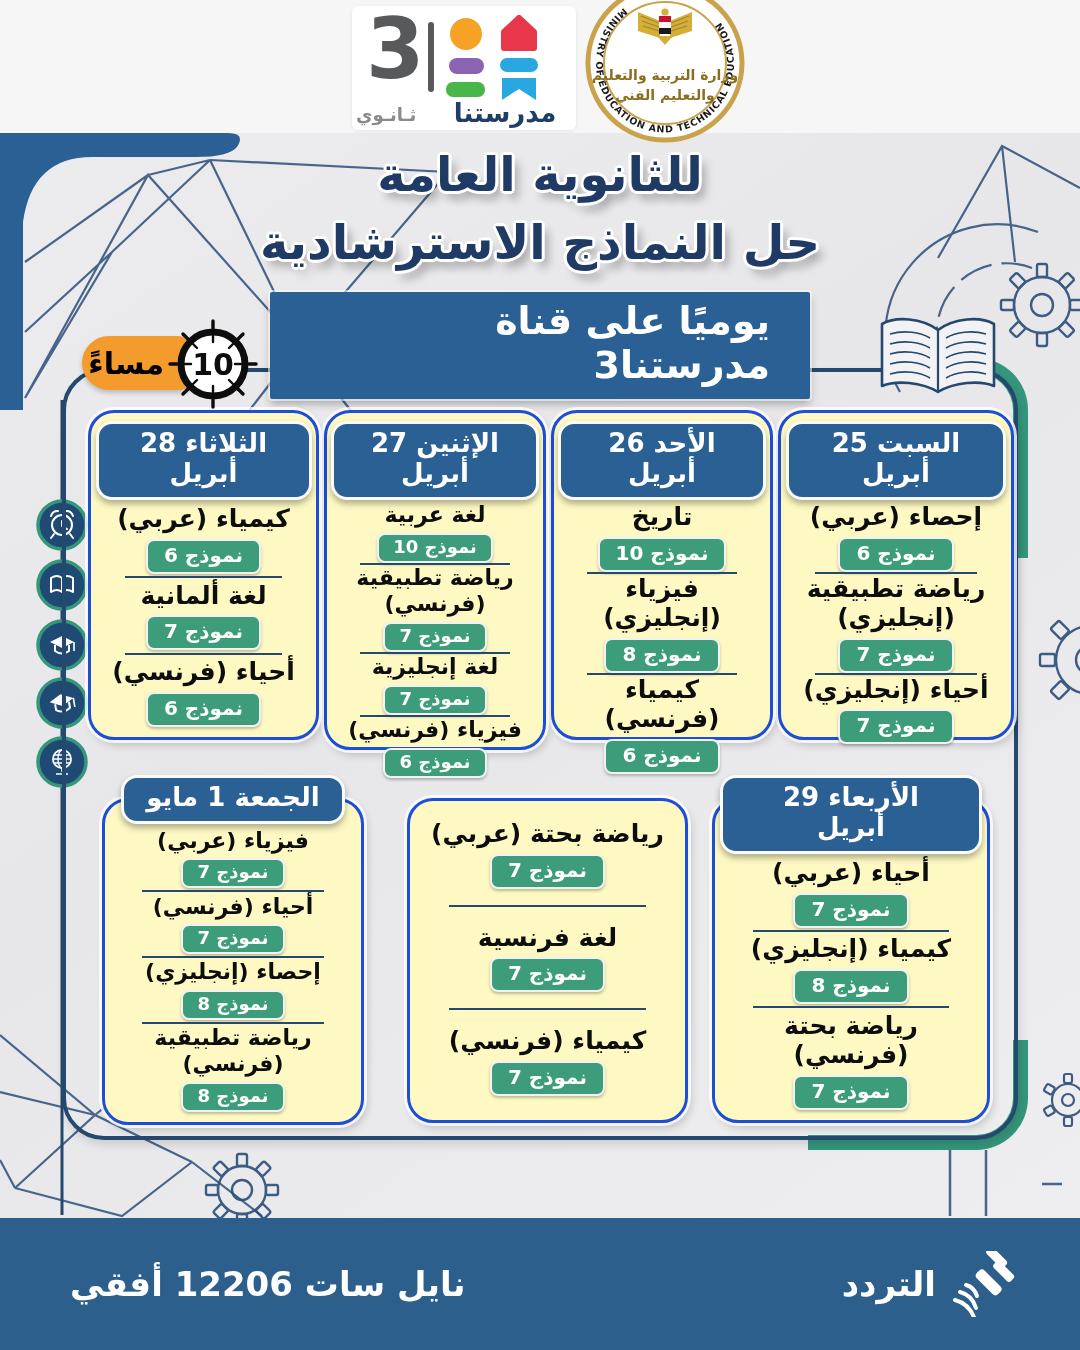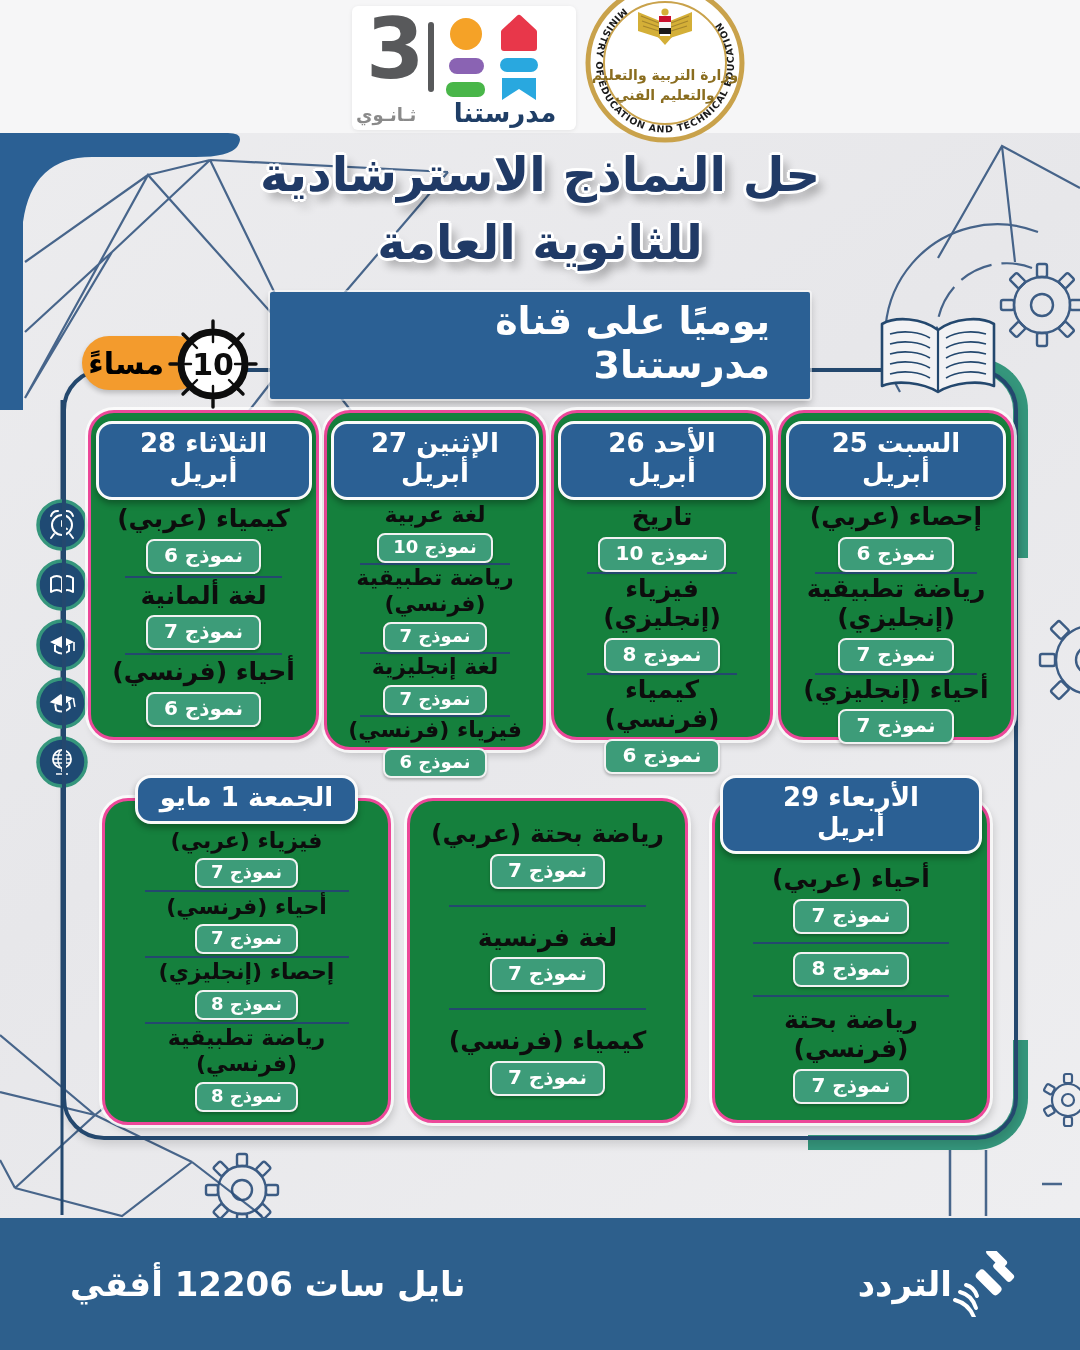--- a/index.html
+++ b/index.html
@@ -49,30 +49,30 @@
   .accent-tr { position:absolute; top:-10px; right:-10px; width:120px; height:200px;
                border-top:15px solid #35967c; border-right:15px solid #35967c;
                border-top-right-radius:52px; }
   .accent-br { position:absolute; bottom:-10px; right:-10px; width:220px; height:110px;
                border-bottom:15px solid #35967c; border-right:15px solid #35967c;
                border-bottom-right-radius:52px; }
   .frame-line { position:absolute; inset:0; border:4px solid #24486e; border-radius:42px;
                 box-shadow:2px 5px 8px rgba(0,0,0,.12); }
 
   
-  .card { position:absolute; z-index:2; background:#15803d; border:3px solid #ec4899;
+  .card { position:absolute; z-index:2; background:#fef9c3; border:3px solid #1d4ed8;
           border-radius:26px; box-shadow:0 0 0 3px rgba(255,255,255,.8), 3px 5px 8px rgba(0,0,0,.18);
           display:flex; flex-direction:column; }
   .c0 { left:778px; top:410px; width:236px; height:330px; }
   .c1 { left:551px; top:410px; width:222px; height:330px; }
   .c2 { left:324px; top:410px; width:222px; height:340px; }
   .c3 { left:88px;  top:410px; width:231px; height:330px; }
   .c4 { left:712px; top:798px; width:278px; height:325px; }
   .c5 { left:407px; top:798px; width:281px; height:325px; }
-  .c6 { left:102px; top:798px; width:289px; height:327px; }
+  .c6 { left:102px; top:798px; width:262px; height:327px; }
   .day-pill { width:max-content; max-width:96%; margin:8px auto 0; background:#2b6094; color:#fff;
               font-size:26px; font-weight:bold; direction:rtl; text-align:center;
               padding:4px 22px 9px; border-radius:16px; border:3px solid #fafafa;
               box-shadow:0 4px 6px rgba(0,0,0,.3); }
   .row2 .day-pill { margin-top:-26px; }
   .card-body { flex:1; display:flex; flex-direction:column; justify-content:space-evenly;
                align-items:center; padding:2px 14px 8px; }
   .entry { display:flex; flex-direction:column; align-items:center; gap:5px; }
   .subject-name { font-size:25px; font-weight:bold; color:#0d0d0d; direction:rtl;
                   text-align:center; line-height:1.18; }
@@ -80,21 +80,21 @@
                  padding:2px 16px 5px; border-radius:8px; border:2px solid #f2f2f2;
                  box-shadow:0 2px 3px rgba(0,0,0,.25); }
   .divider { width:80%; height:2px; background:#24486e; }
   .dense .subject-name { font-size:22px; }
   .dense .model-badge { font-size:18px; padding:1px 14px 4px; }
 
   
   .footer { position:absolute; left:0; top:1218px; width:1080px; height:132px; background:#2d5f8c;
             z-index:3; display:flex; align-items:center; justify-content:space-between;
             direction:rtl; padding:0 62px 0 70px; color:#fff; font-weight:bold; font-size:34px; }
-  .freq-group { display:flex; align-items:center; gap:0; }
+  .freq-group { display:flex; align-items:center; gap:16px; }
   .footer-text { direction:rtl; }
 
   
   .corner-tl { position:absolute; left:0; top:0; z-index:2; }
 </style>
 </head>
 <body>
 
 <svg id="decor" width="1080" height="1350" viewBox="0 0 1080 1350">
   <g stroke="#2a4d79" stroke-width="2.2" fill="none" opacity="0.85">
@@ -243,22 +243,22 @@
     <text x="81" y="98" font-size="14">وزارة التربية والتعليم</text>
     <text x="81" y="118" font-size="14">والتعليم الفني</text>
   </g>
 </svg>
 
 <svg class="corner-tl" width="260" height="410" viewBox="0 0 260 410">
   <path d="M0 133 L228 133 Q246 133 237 147 Q229 157 196 157 L92 157 Q32 157 23 222 L23 410 L0 410 Z" fill="#2b6094"></path>
 </svg>
 
 <div class="title">
+  <div class="title-line">للثانوية العامة</div>
   <div class="title-line">حل النماذج الاسترشادية</div>
-  <div class="title-line">للثانوية العامة</div>
 </div>
 
 <div class="banner">يوميًا على قناة مدرستنا3</div>
 
 <div class="time-pill">
   <span>مساءً</span>
 </div>
 <svg class="clock" width="90" height="90" viewBox="0 0 90 90">
   <g stroke="#0d0d0d" stroke-width="3.4" stroke-linecap="round">
     <line x1="45" y1="2" x2="45" y2="9"></line>
@@ -382,20 +382,21 @@
 </div>
 <div class="card row2 c4">
   <div class="day-pill">الأربعاء 29 أبريل</div>
   <div class="card-body">
       <div class="entry">
         <div class="subject-name">أحياء (عربي)</div>
         <div class="model-badge">نموذج 7</div>
       </div>
       <div class="divider"></div>
       <div class="entry">
+        <div class="subject-name">كيمياء (إنجليزي)</div>
         <div class="model-badge">نموذج 8</div>
       </div>
       <div class="divider"></div>
       <div class="entry">
         <div class="subject-name">رياضة بحتة (فرنسي)</div>
         <div class="model-badge">نموذج 7</div>
       </div>
     </div>
 </div>
 <div class="card row2 c5">

